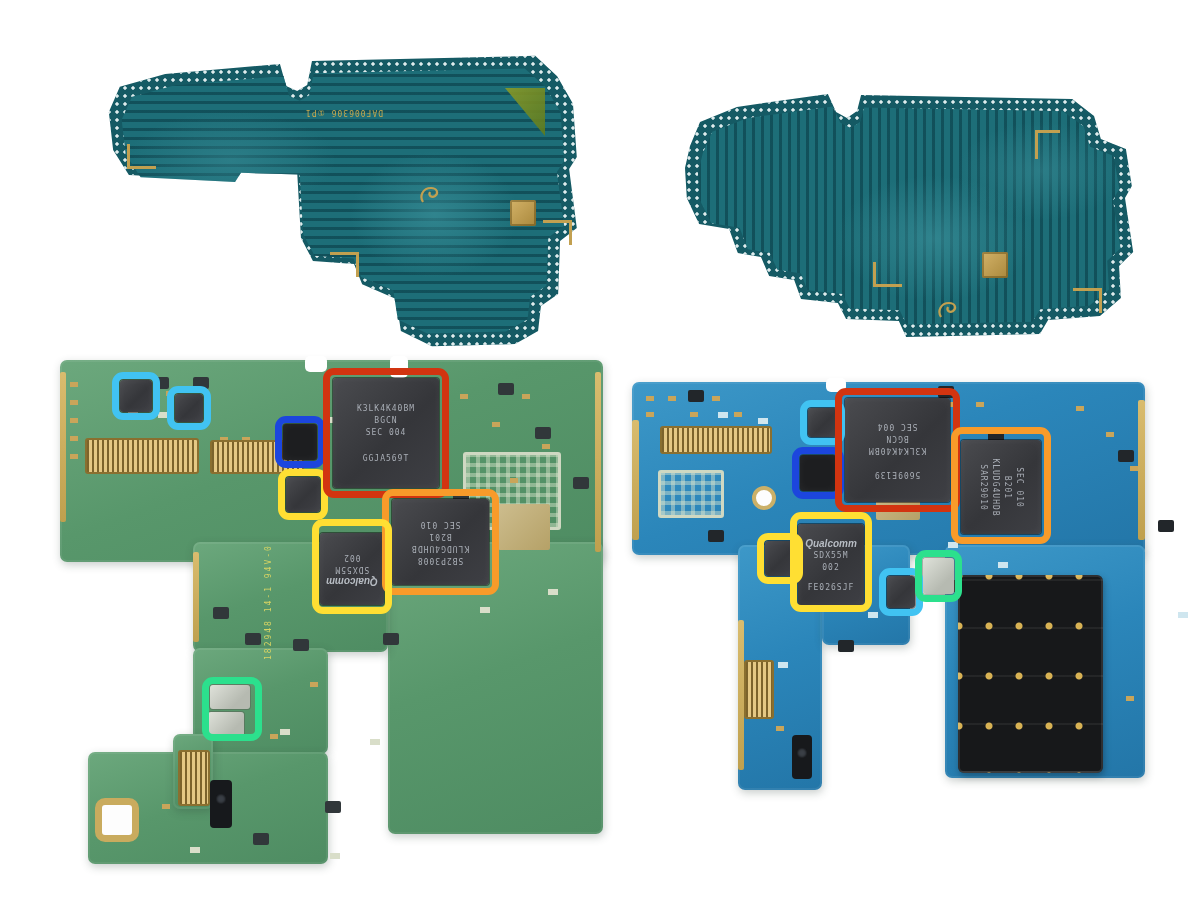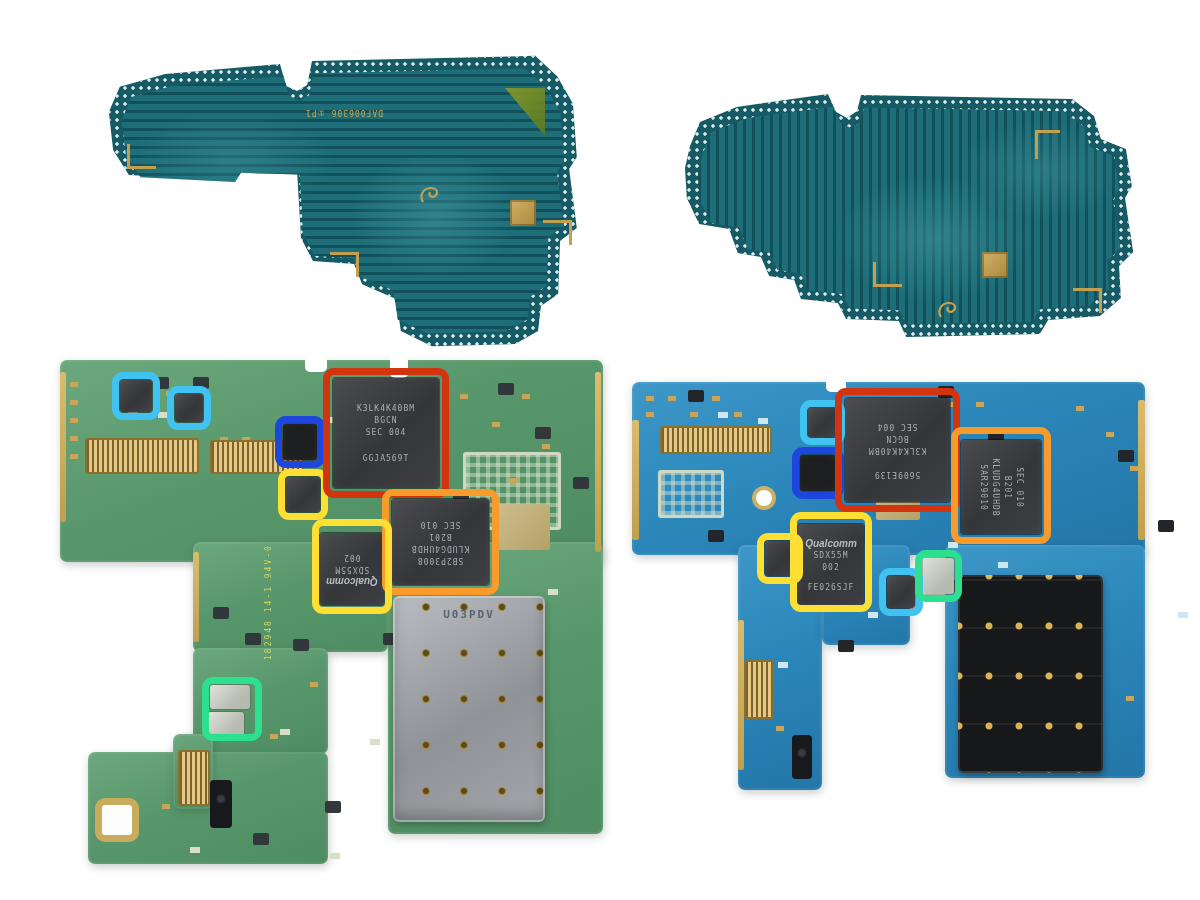--- a/index.html
+++ b/index.html
@@ -168,23 +168,20 @@
       <div class="chip-text rot180">
         <span class="brand">Qualcomm</span>
         <span>SDX55M</span>
         <span>002</span>
       </div>
     </div>
 
     <div class="chip silver" style="left:152px;top:333px;width:40px;height:24px"></div>
     <div class="chip silver" style="left:150px;top:360px;width:36px;height:26px"></div>
 
-    <div class="simSilver" style="left:335px;top:244px;width:152px;height:226px">
-      <div class="simLabel">U03PDV</div>
-    </div>
 
     <div class="hl" style="left: 54px; top: 20px; width: 48px; height: 48px; border-color: rgb(65, 195, 242);"></div>
     <div class="hl" style="left: 109px; top: 34px; width: 44px; height: 44px; border-color: rgb(65, 195, 242);"></div>
     <div class="hl" style="left: 217px; top: 64px; width: 50px; height: 52px; border-color: rgb(28, 70, 221);"></div>
     <div class="hl" style="left: 220px; top: 117px; width: 50px; height: 51px; border-color: rgb(255, 223, 51);"></div>
     <div class="hl" style="left: 265px; top: 16px; width: 126px; height: 130px; border-color: rgb(210, 52, 16);"></div>
     <div class="hl" style="left: 324px; top: 137px; width: 117px; height: 106px; border-color: rgb(248, 155, 42);"></div>
     <div class="hl" style="left: 254px; top: 167px; width: 80px; height: 95px; border-color: rgb(255, 223, 51);"></div>
     <div class="hl" style="left: 144px; top: 325px; width: 60px; height: 64px; border-color: rgb(44, 224, 141);"></div>
   </div>

